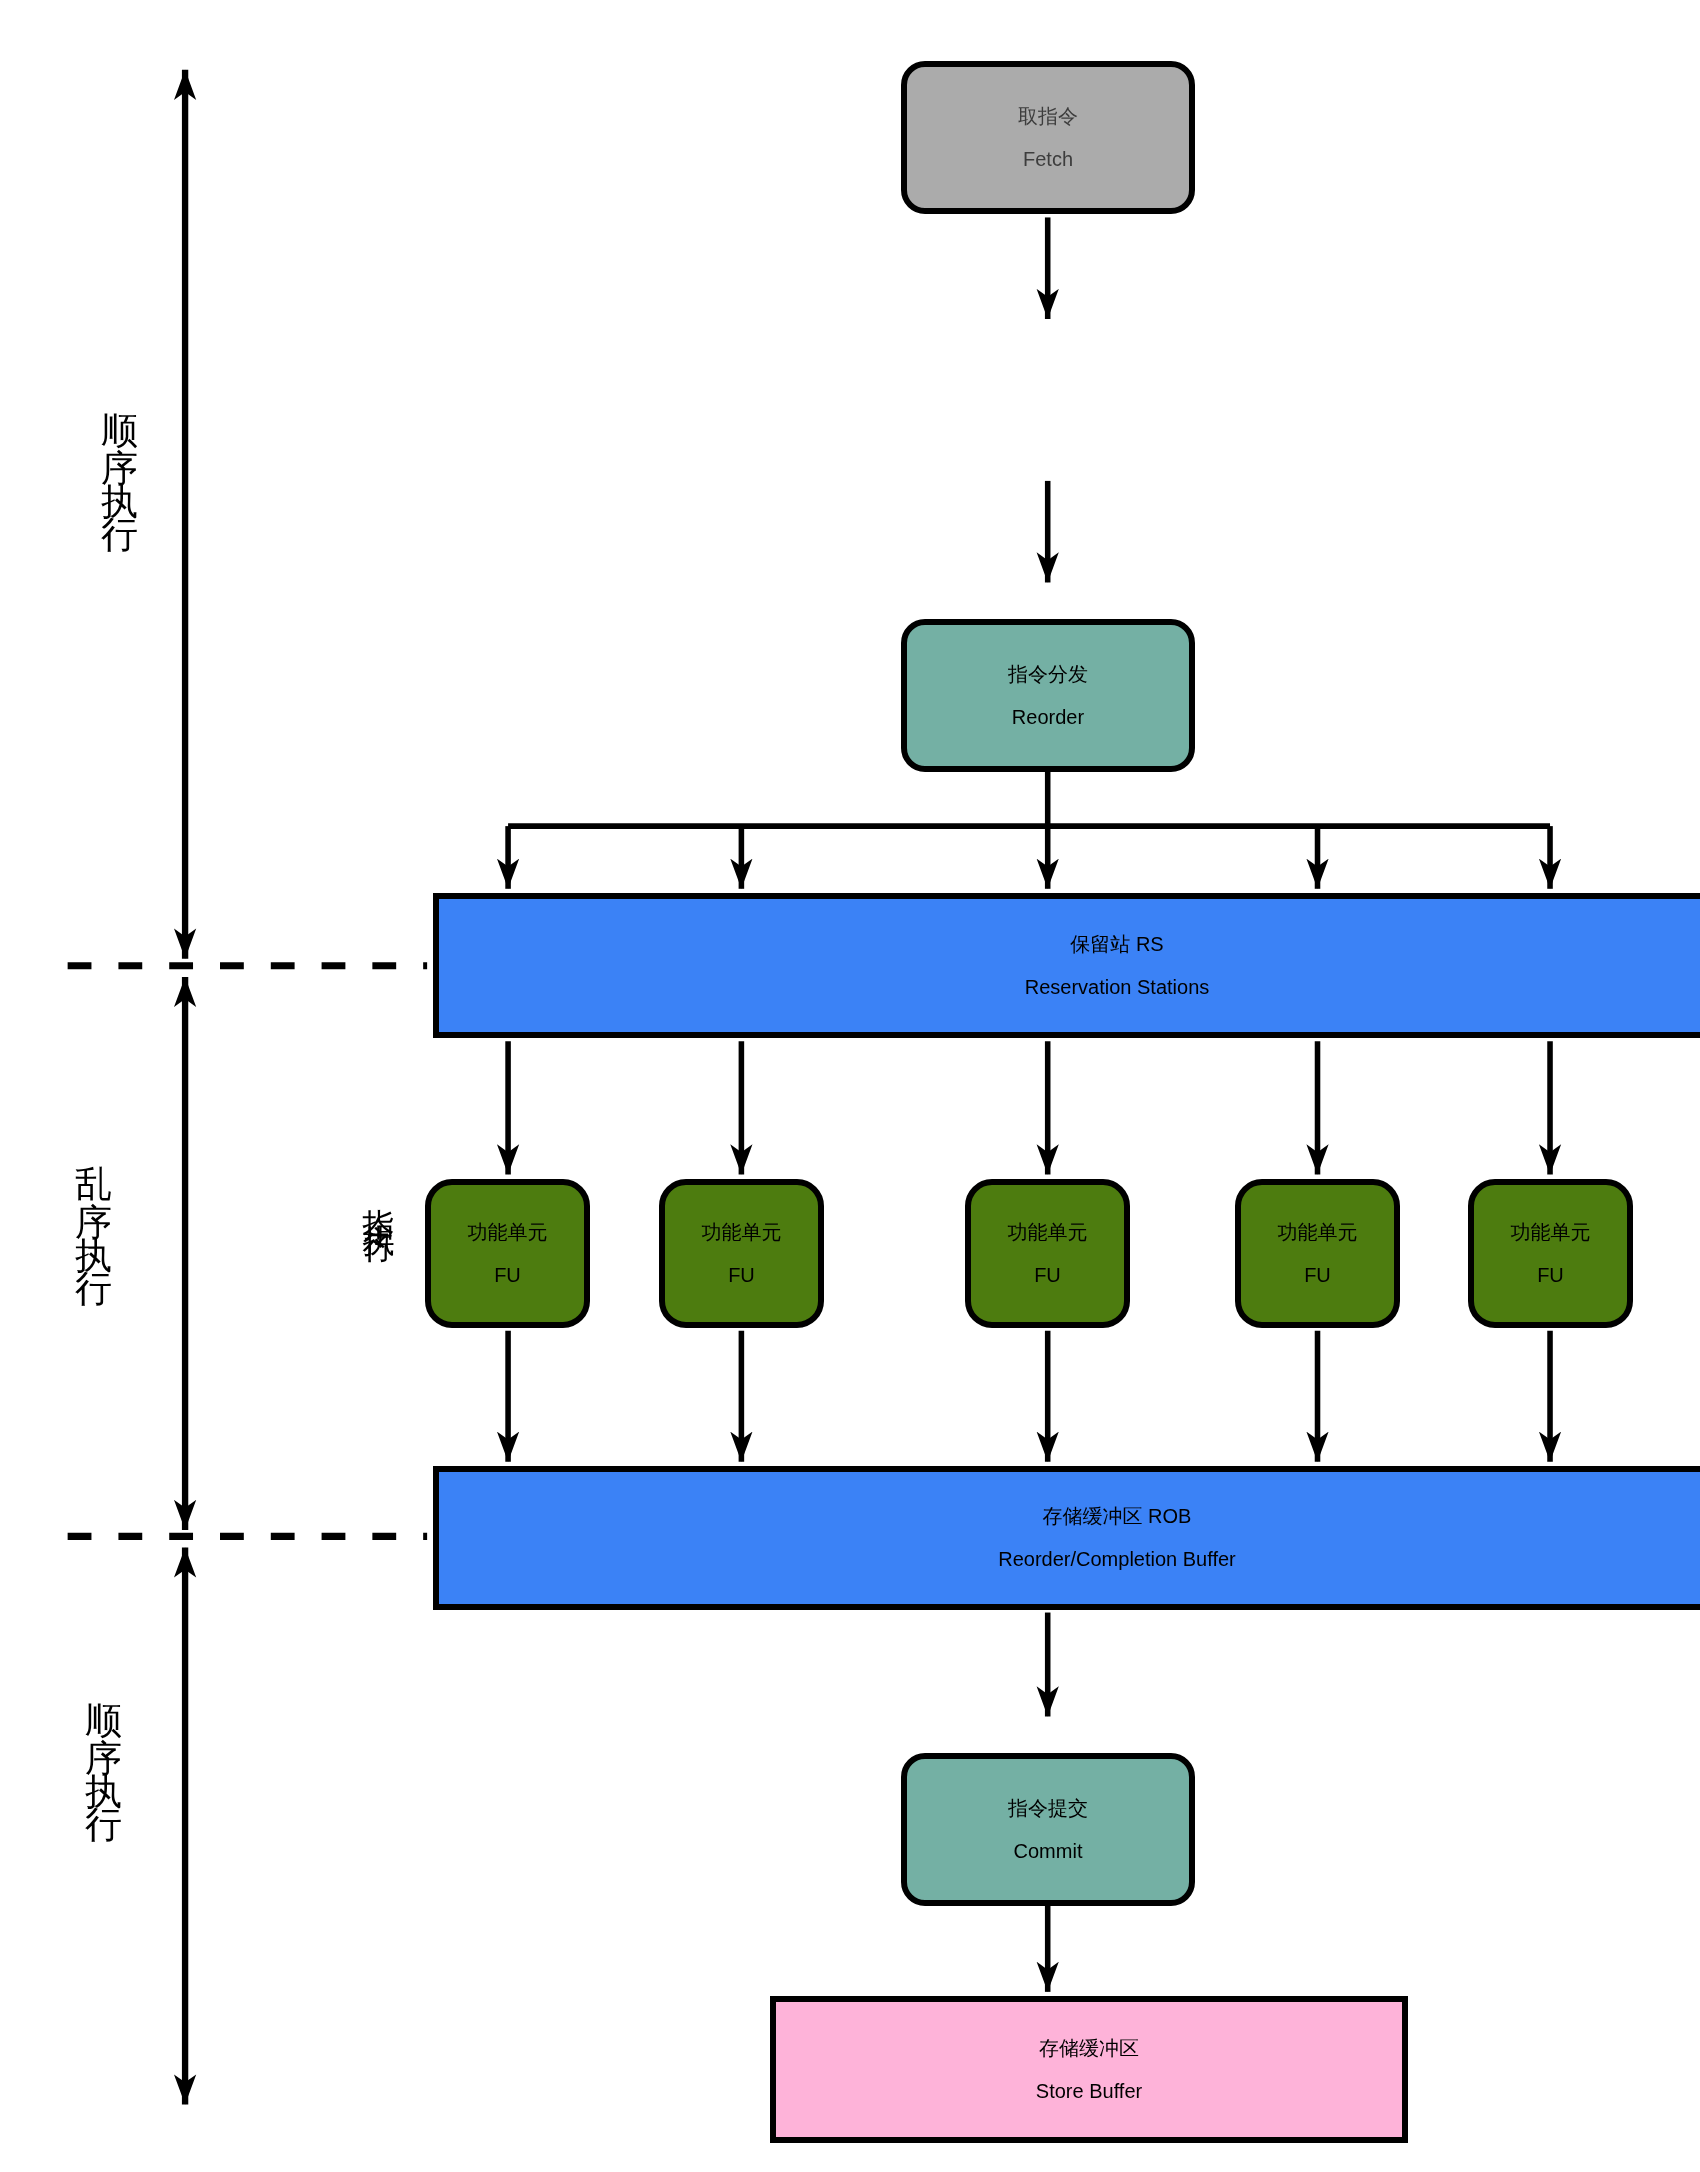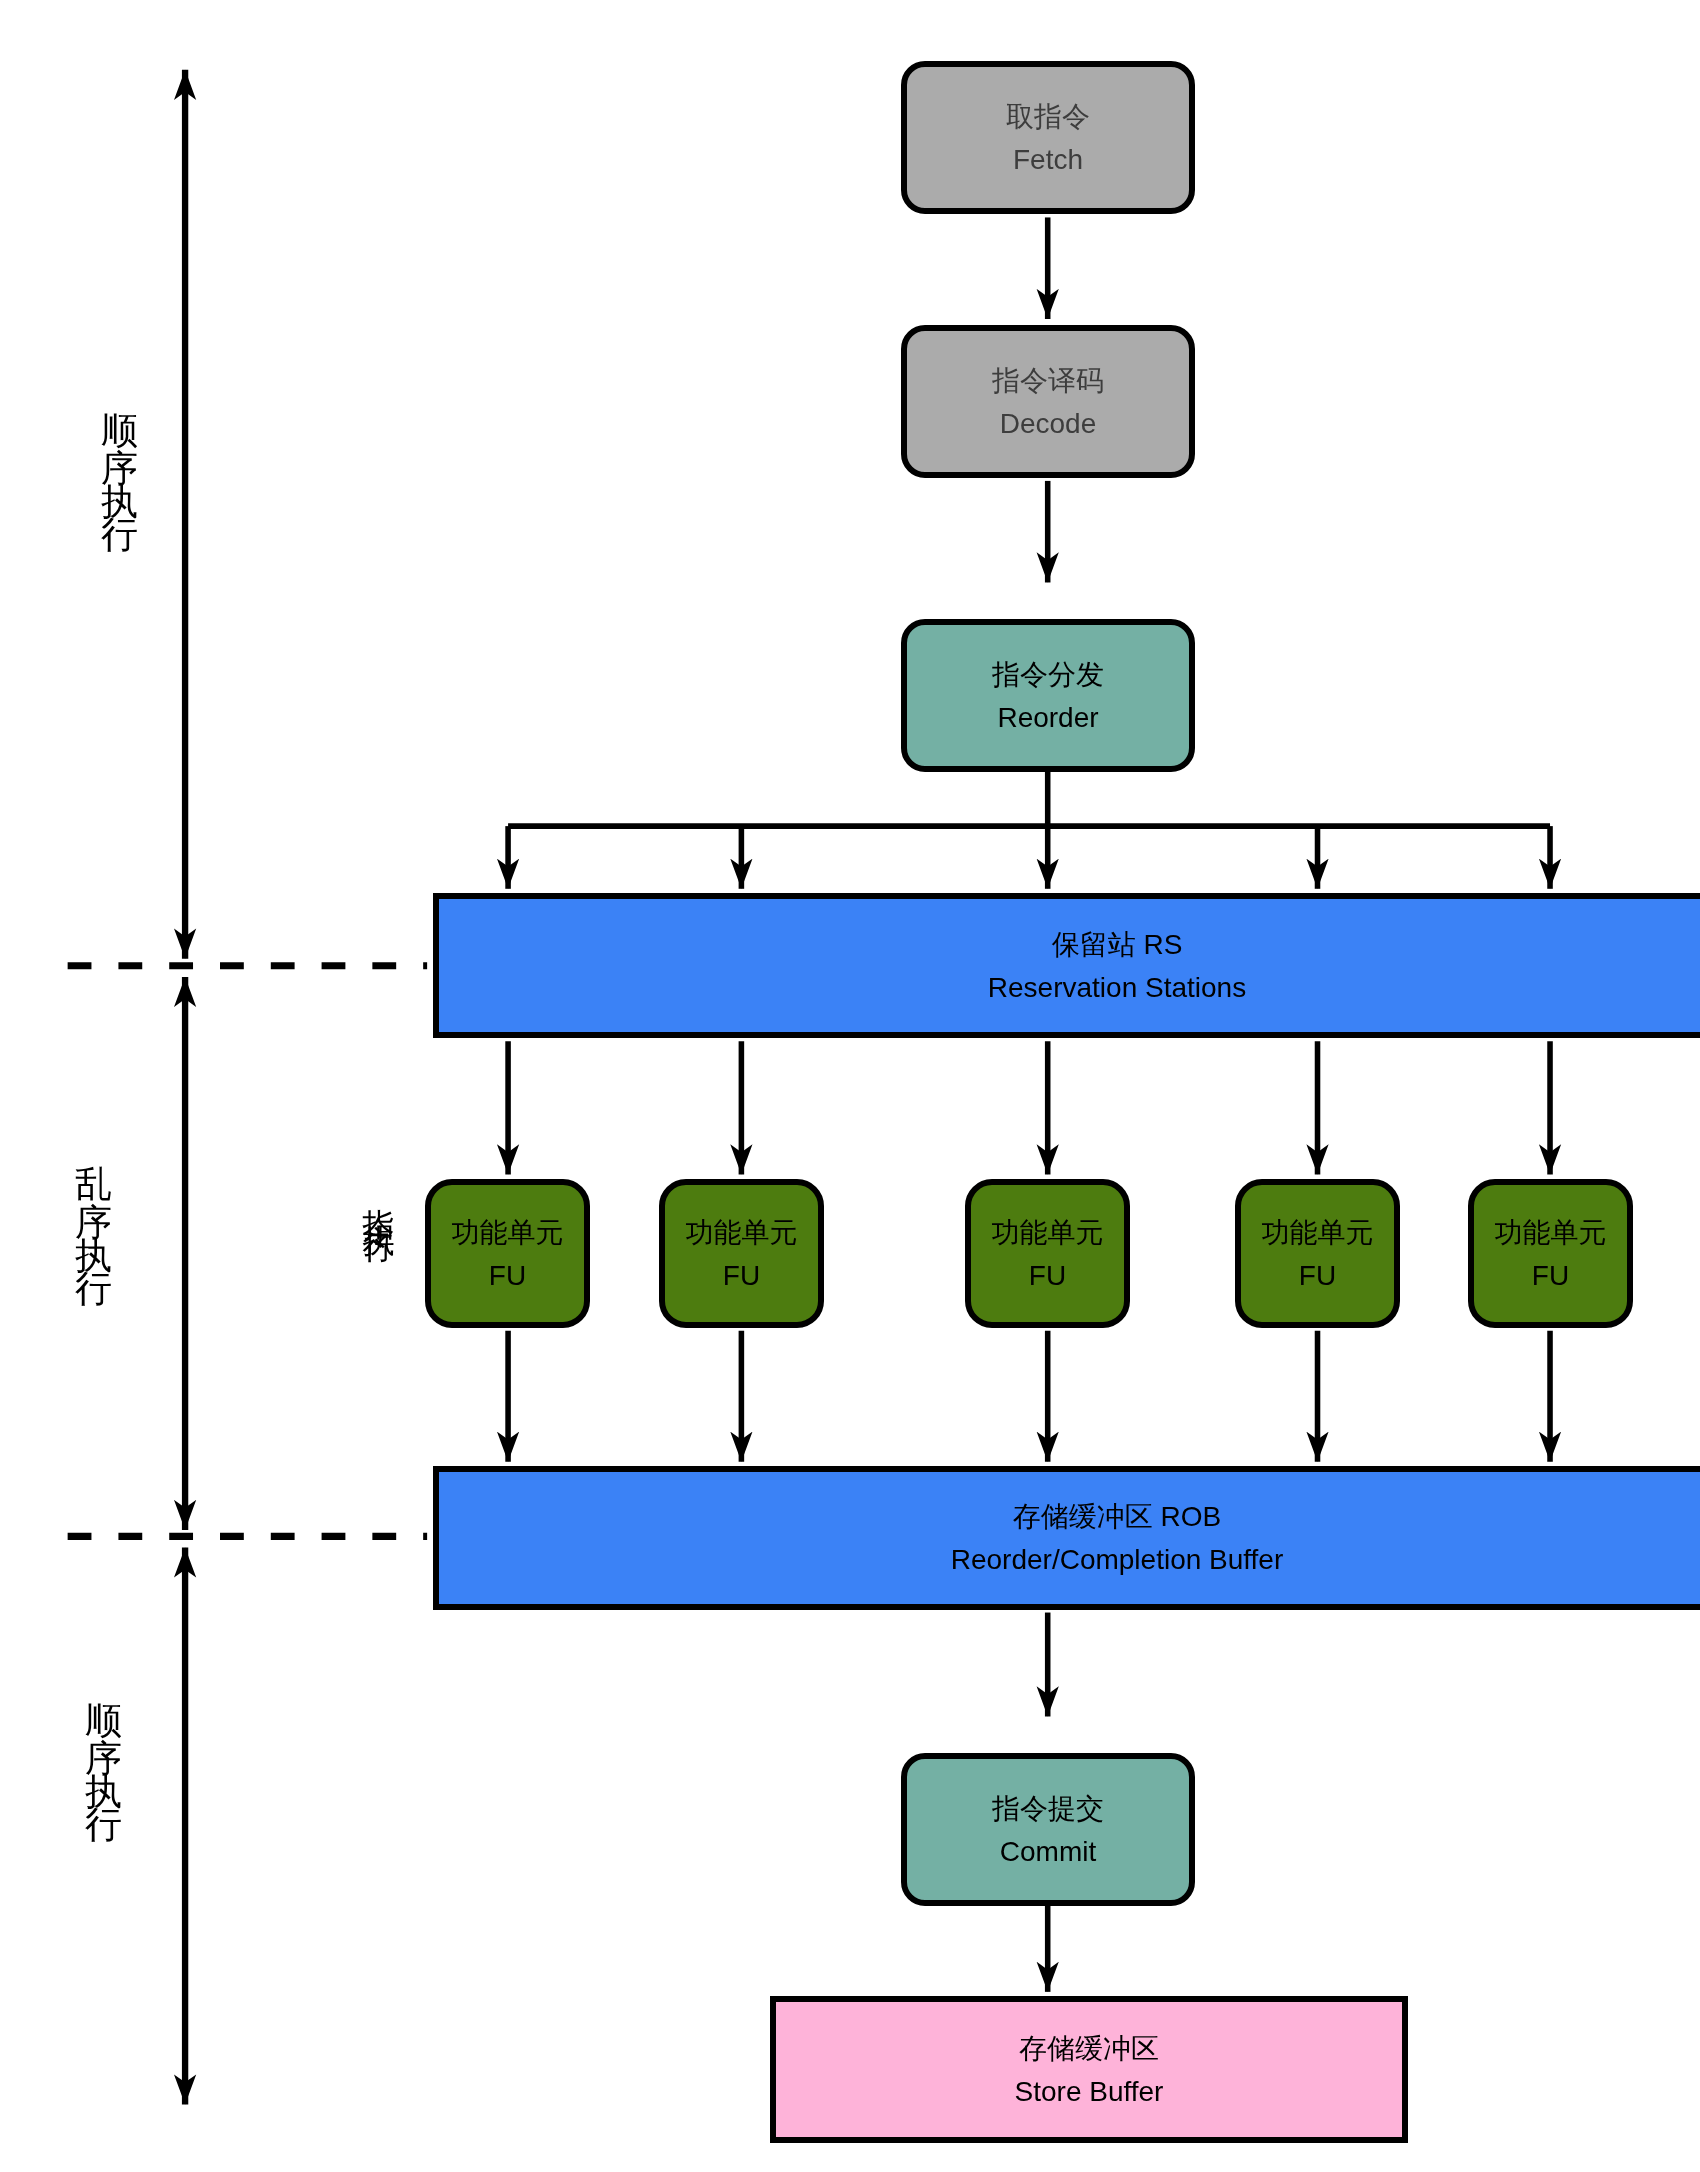--- a/index.html
+++ b/index.html
@@ -2,21 +2,21 @@
 <html style="font-size:12.7px"><head>
 <meta charset="utf-8">
 <style>
   html,body{margin:0;padding:0;background:#ffffff;}
   body{width:1701px;height:2172px;position:relative;overflow:hidden;
        font-family:"Liberation Sans","DejaVu Sans",sans-serif;}
   .canvas{position:absolute;inset:0;width:1701px;height:2172px;}
   svg.connectors{position:absolute;left:0;top:0;z-index:1;}
   .box{position:absolute;z-index:2;display:flex;flex-direction:column;align-items:center;
        justify-content:center;border:6.3px solid #000;box-sizing:border-box;text-align:center;
-       font-size:28px;line-height:43px;color:#000;}
+       font-size:20px;line-height:43px;color:#000;}
   .stage{left:901px;width:294px;height:153px;border-radius:24px;}
   .gray{background:#ABABAB;color:#3D3D3D;}
   .teal{background:#74B0A4;color:#000;margin-top:32px;}
   .wide{left:433px;width:1368px;background:#3b82f6;}
   .fu{width:165px;height:149px;top:1179px;border-radius:27px;background:#4d7c0f;}
   .store{left:770px;top:1996px;width:638px;height:147px;background:#FEB3D9;}
   .vlabel{position:absolute;z-index:2;writing-mode:vertical-rl;text-orientation:upright;
           color:#000;white-space:nowrap;}
   .vlabel.big{font-size:37px;letter-spacing:35px;}
   .vlabel.small{font-size:32px;letter-spacing:8px;}
@@ -65,24 +65,20 @@
 
     <path d="M85 1217 H538" stroke="#000" stroke-width="9" stroke-dasharray="30 34" fill="none"></path>
     <path d="M85 1936 H538" stroke="#000" stroke-width="9" stroke-dasharray="30 34" fill="none"></path>
   </svg>
 
   <div class="box stage gray" style="top:61px">
     <div>取指令</div>
     <div>Fetch</div>
   </div>
 
-  <div class="box stage gray" style="top:325px">
-    <div>指令译码</div>
-    <div>Decode</div>
-  </div>
 
   <div class="box stage teal" style="top:587px">
     <div>指令分发</div>
     <div>Reorder</div>
   </div>
 
   <div class="box wide" style="top:893px;height:145px">
     <div>保留站 RS</div>
     <div>Reservation Stations</div>
   </div>

